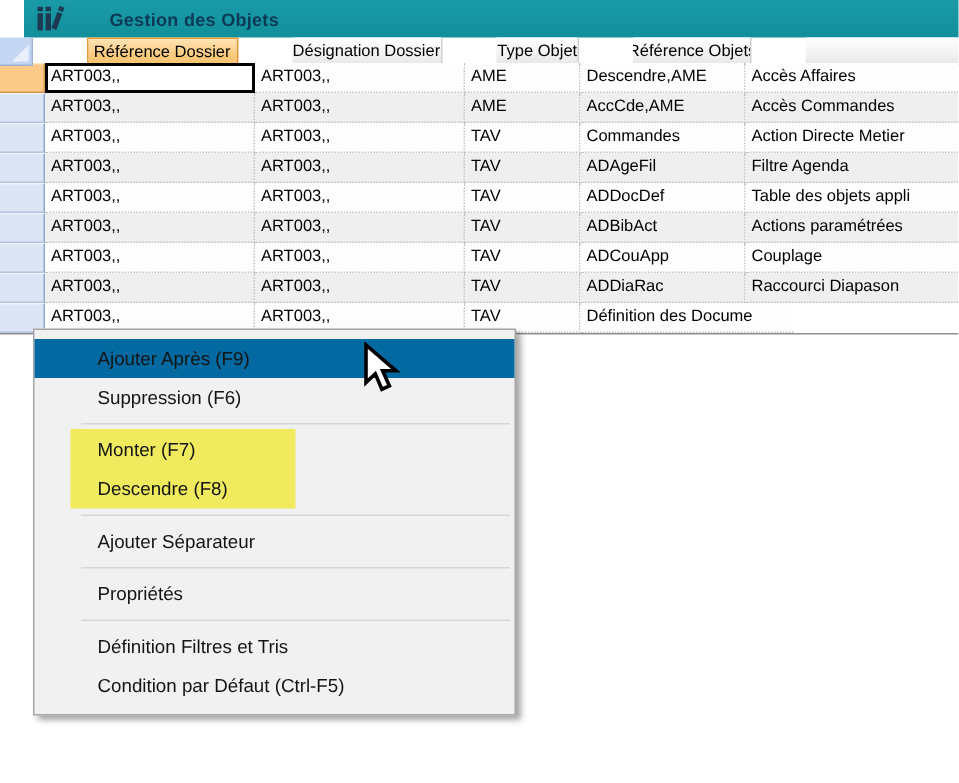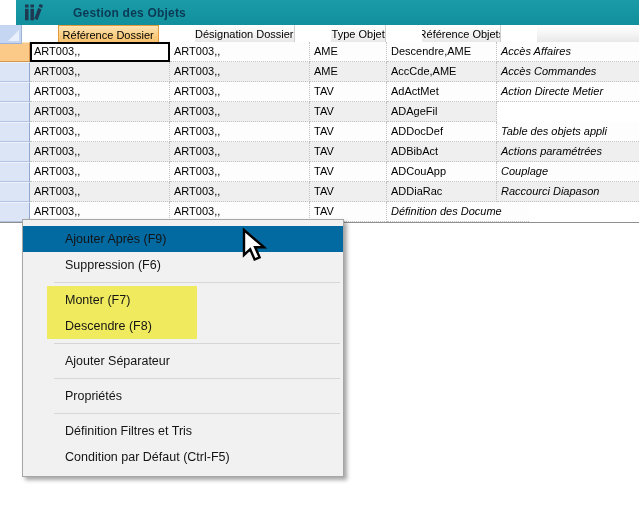--- a/index.html
+++ b/index.html
@@ -51,21 +51,21 @@
   }
   .row:first-child .selcell { background:#fcca88; border-top-color:#fde3c0; border-right-color:#d5964c; border-bottom-color:#d5964c; }
   .cell {
     box-sizing:border-box; font-size:11px; line-height:19px; color:#000;
     padding-left:4px; white-space:nowrap; overflow:hidden;
     border-right:1px dotted #c3c3c3; border-bottom:1px dotted #c3c3c3;
     background:#fdfdfd;
   }
   .row:nth-child(even) .cell { background:#efefef; }
   .c0 { width:140px; } .c1 { width:140px; } .c2 { width:77px; }
-  .c3 { width:110px; } .c4 { width:142px; border-right:none;font-style:italic; }
+  .c3 { width:110px; } .c4 { width:142px; border-right:none; }
   .cell.focused {
     background:#ffffff !important; border:2px solid #000000;
     line-height:15px; padding-left:2px;
   }
   
   .context-menu {
     position:absolute; left:22px; top:219px; width:322px;
     box-sizing:border-box; background:#f1f1f1;
     border:1px solid #a6a6a6; padding:6px 0;
     box-shadow:3px 3px 4px rgba(0,0,0,0.35);
@@ -129,29 +129,30 @@
       <div class="cell c1">ART003,,</div>
       <div class="cell c2">AME</div>
       <div class="cell c3">AccCde,AME</div>
       <div class="cell c4">Accès Commandes</div>
     </div>
     <div class="row">
       <div class="selcell"></div>
       <div class="cell c0">ART003,,</div>
       <div class="cell c1">ART003,,</div>
       <div class="cell c2">TAV</div>
-      <div class="cell c3">AdActMet</div>
+      <div class="cell c3">Commandes</div>
       <div class="cell c4">Action Directe Metier</div>
     </div>
     <div class="row">
       <div class="selcell"></div>
       <div class="cell c0">ART003,,</div>
       <div class="cell c1">ART003,,</div>
       <div class="cell c2">TAV</div>
       <div class="cell c3">ADAgeFil</div>
+      <div class="cell c4">Filtre Agenda</div>
     </div>
     <div class="row">
       <div class="selcell"></div>
       <div class="cell c0">ART003,,</div>
       <div class="cell c1">ART003,,</div>
       <div class="cell c2">TAV</div>
       <div class="cell c3">ADDocDef</div>
       <div class="cell c4">Table des objets appli</div>
     </div>
     <div class="row">

